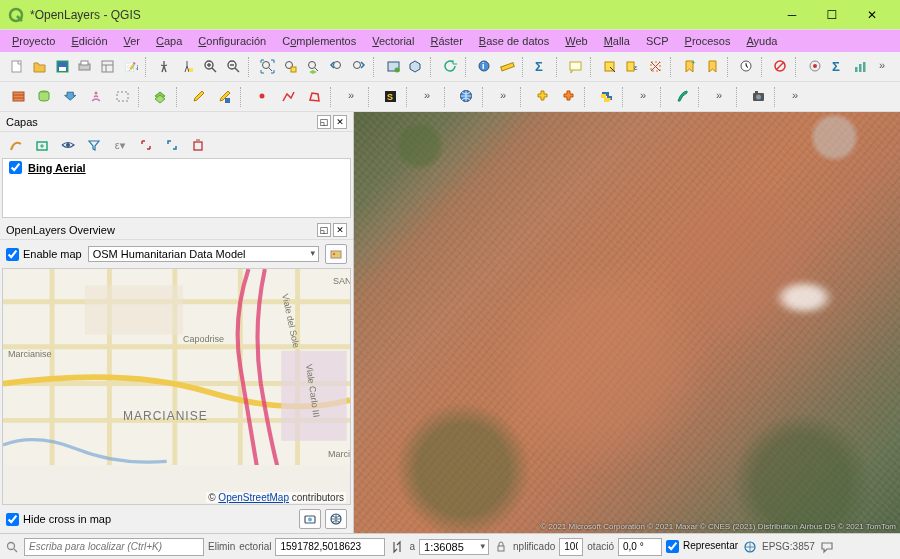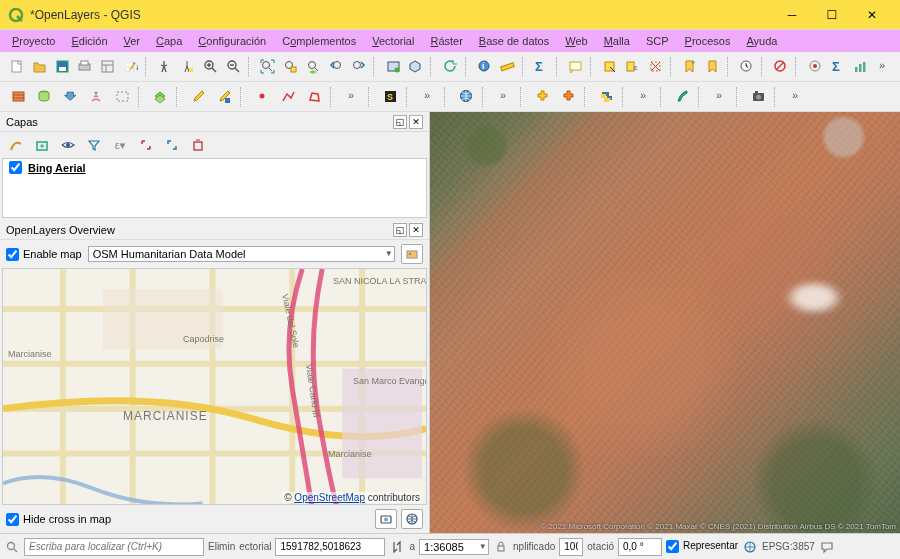--- a/index.html
+++ b/index.html
@@ -1,29 +1,29 @@
 <!DOCTYPE html>
 <html><head>
 <meta charset="utf-8">
 <style>
 * { box-sizing: border-box; margin: 0; padding: 0; }
 body { font-family: "Segoe UI", Tahoma, sans-serif; font-size: 11px; background: #f0f0f0; width: 900px; height: 559px; overflow: hidden; display: flex; flex-direction: column; }
-.titlebar { height: 30px; background: #fde047; display: flex; align-items: center; padding: 8px 8px; border-bottom: 1px solid #ddd; }
+.titlebar { height: 30px; background: #bef264; display: flex; align-items: center; padding: 8px 8px; border-bottom: 1px solid #ddd; }
 .titlebar .app-icon { width: 16px; height: 16px; margin-right: 6px; }
 .titlebar .title { flex: 1; font-size: 12px; color: #333; }
 .win-controls { display: flex; gap: 0; }
 .win-btn { width: 40px; height: 28px; display: flex; align-items: center; justify-content: center; cursor: pointer; font-size: 12px; }
 .menubar { height: 22px; background: #f0abfc; display: flex; align-items: center; padding: 0 4px; gap: 0; }
 .menu-item { padding: 2px 8px; cursor: pointer; font-size: 11px; color: #333; }
 .menu-item .ul { text-decoration: underline; }
 .toolbar { height: 30px; background: #f0f0f0; display: flex; align-items: center; padding: 2px 6px; gap: 2px; border-bottom: 1px solid #ddd; }
 .tool-btn { width: 24px; height: 24px; display: flex; align-items: center; justify-content: center; cursor: pointer; border-radius: 2px; }
 .tool-sep { width: 6px; height: 20px; border-left: 1px dotted #aaa; margin: 0 2px; }
 .workspace { flex: 1; display: flex; background: #fff; overflow: hidden; }
-.left-panel { width: 430px; display: flex; flex-direction: column; border-right: 1px solid #ccc; background: #f0f0f0; }
+.left-panel { width: 354px; display: flex; flex-direction: column; border-right: 1px solid #ccc; background: #f0f0f0; }
 .panel-hdr { height: 20px; background: #f0f0f0; display: flex; align-items: center; padding: 0 6px; font-size: 11px; border-bottom: 1px solid #ddd; }
 .panel-hdr .title { flex: 1; }
 .panel-ctrl { width: 14px; height: 14px; border: 1px solid #aaa; margin-left: 2px; display:flex;align-items:center;justify-content:center;font-size:9px; cursor:pointer; background:#fff;}
 .panel-toolbar { height: 26px; display: flex; align-items: center; padding: 2px 4px; gap: 2px; background: #f0f0f0; }
 .layers-body { flex: 1; background: #fff; border: 1px solid #ccc; margin: 0 2px 2px 2px; overflow: auto; }
 .layer-row { display: flex; align-items: center; padding: 2px 6px; gap: 4px; }
 .layer-row input { margin-right: 2px; }
 .layer-name { font-weight: bold; text-decoration: underline; }
 .overview-opts { display: flex; align-items: center; padding: 4px 6px; gap: 6px; background: #f0f0f0; }
 .overview-map { flex: 1; background: #f2efe9; position: relative; border: 1px solid #ccc; margin: 0 2px; overflow: hidden; }

